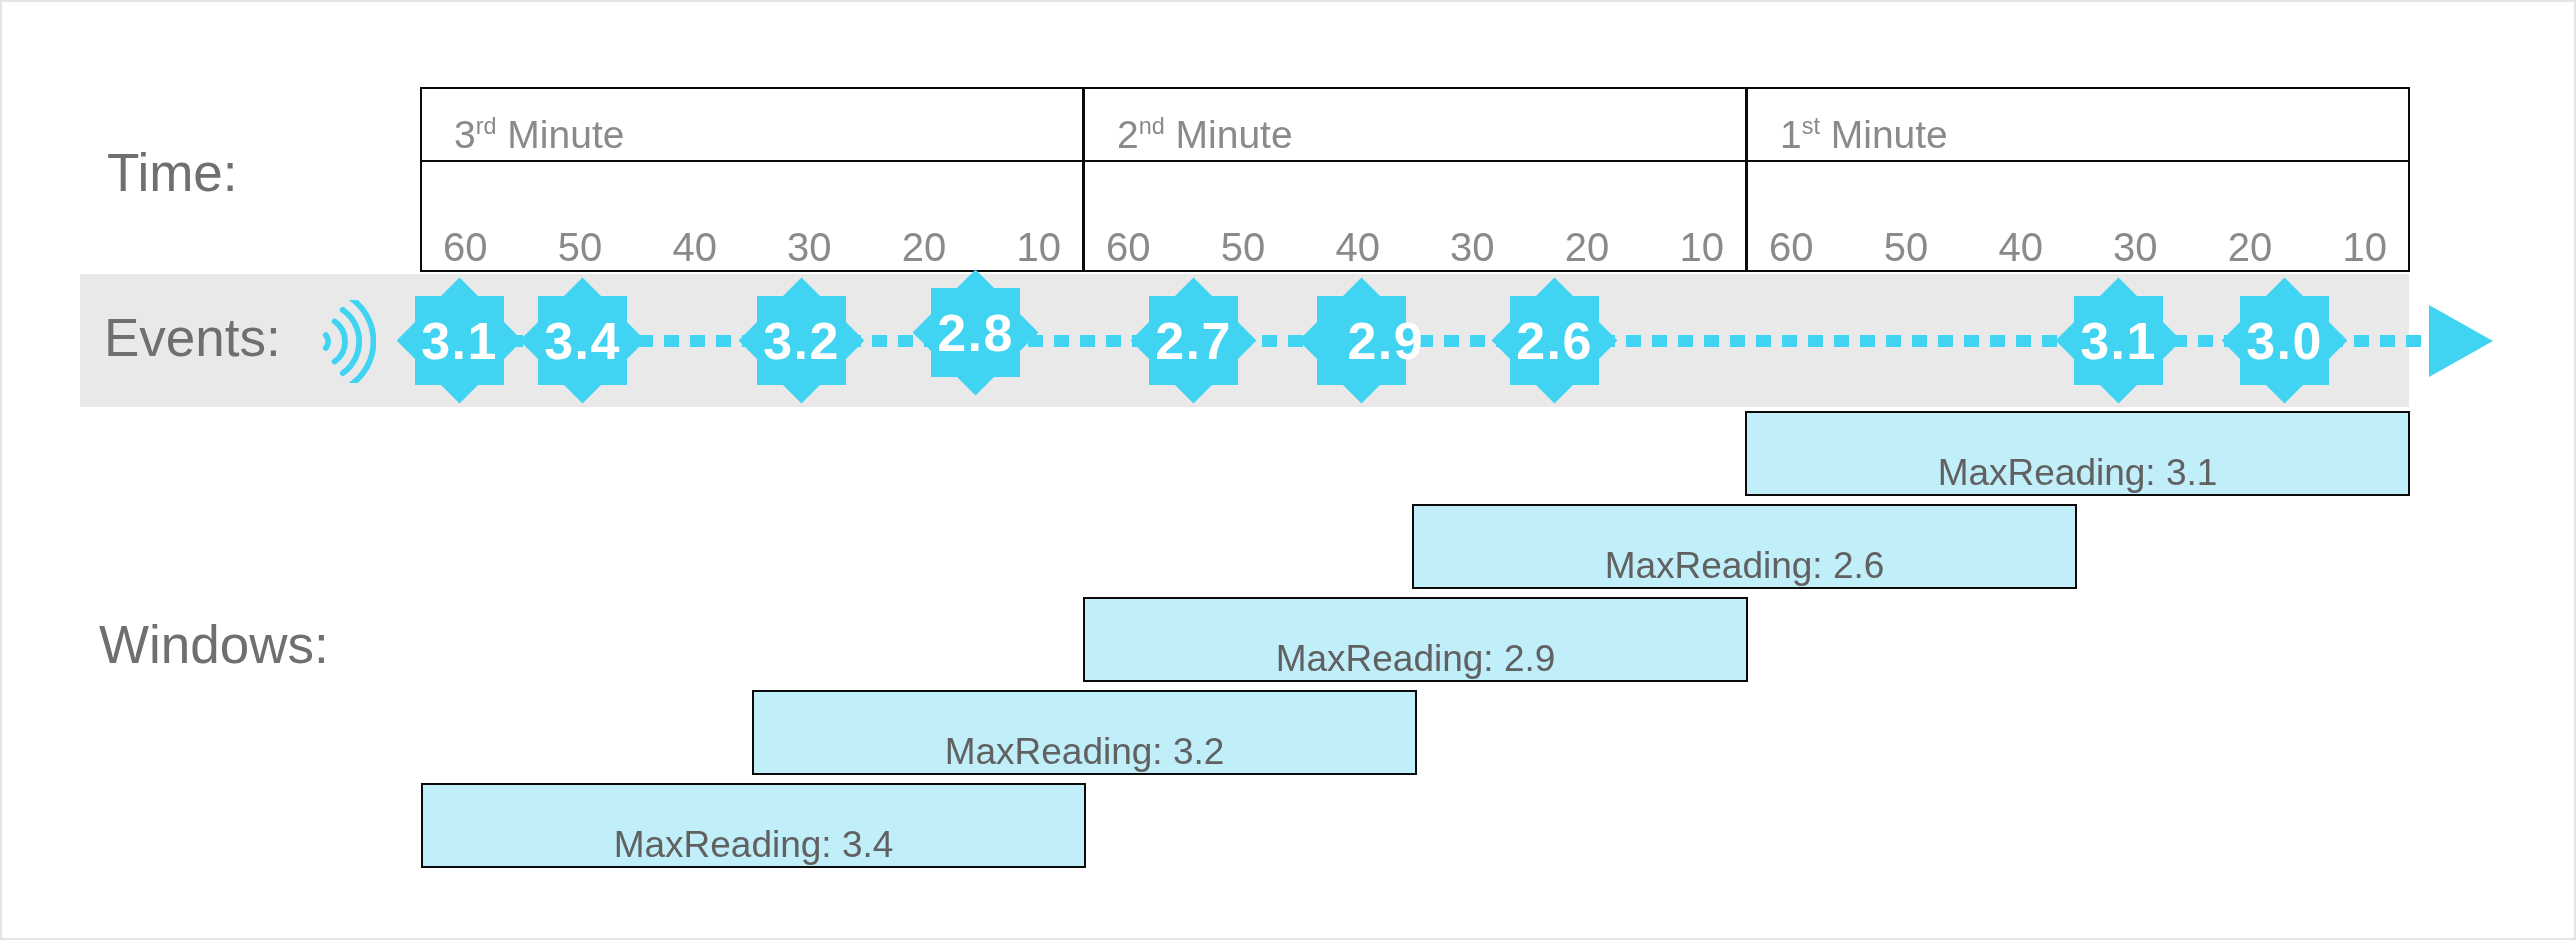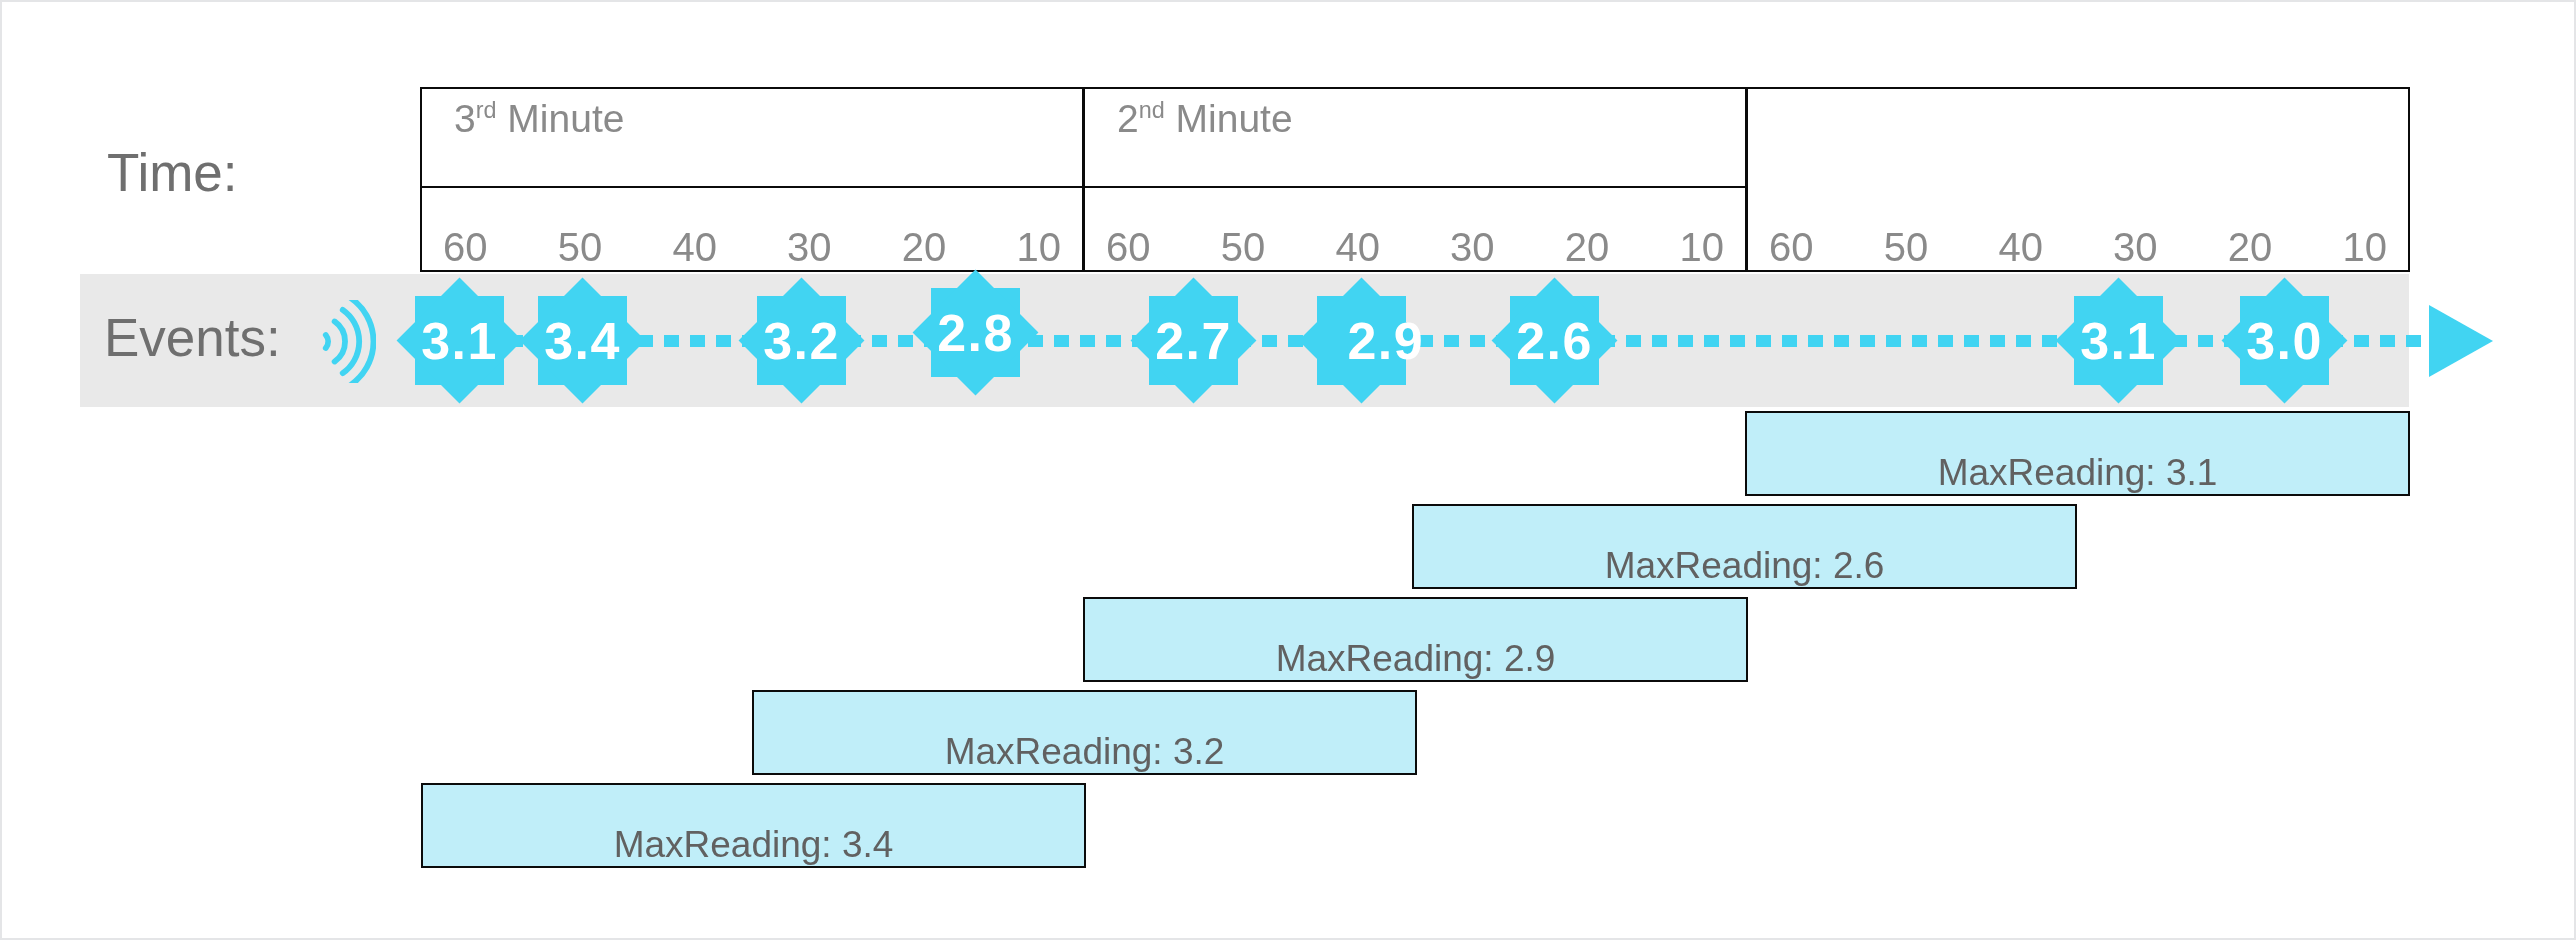--- a/index.html
+++ b/index.html
@@ -35,23 +35,23 @@
     background:#ffffff;
   }
   .section{
     flex:1;
     display:flex;flex-direction:column;
     border-left:3.5px solid var(--line-color);
     min-width:0;
   }
   .section:first-child{border-left:none;}
   .section-header{
-    height:99px;
-    box-sizing:border-box;
-    padding:10px 0 0 32px;
+    height:73px;
+    box-sizing:border-box;
+    padding:26px 0 0 32px;
     font-size:39px;line-height:1;
     color:var(--table-text-color);
     border-bottom:2.8px solid var(--line-color);
     white-space:nowrap;
   }
   .section-header sup{font-size:0.6em;}
   .ticks-row{flex:1;display:flex;align-items:flex-end;gap:28px;}
   .tick{
     flex:1;text-align:center;
     font-size:40px;color:var(--table-text-color);
@@ -131,20 +131,21 @@
         <div class="ticks-row">
           <span class="tick">60</span>
           <span class="tick">50</span>
           <span class="tick">40</span>
           <span class="tick">30</span>
           <span class="tick">20</span>
           <span class="tick">10</span>
         </div>
       </div>
       <div class="section">
+        <div class="section-header"><span>1</span><sup>st</sup><span>&nbsp;Minute</span></div>
         <div class="ticks-row">
           <span class="tick">60</span>
           <span class="tick">50</span>
           <span class="tick">40</span>
           <span class="tick">30</span>
           <span class="tick">20</span>
           <span class="tick">10</span>
         </div>
       </div>
     </div>
@@ -158,20 +159,21 @@
       <path d="M 12.1 53.9 A 16 16 0 0 1 12.1 74.1"></path>
       <path d="M 25.8 32.9 A 38 38 0 0 1 25.8 95.1"></path>
       <path d="M 38.4 14.9 A 60 60 0 0 1 38.4 113.1"></path>
       <path d="M 51.1 -3.2 A 82 82 0 0 1 51.1 131.2" transform="translate(0,0)"></path>
     </g>
   </svg>
 
   <div class="dotted-line"></div>
   <div class="arrow-head"></div>
 
+  <div class="big-label windows-label">Windows:</div>
 
   <div id="windows-layer">
       <div class="window-bar" style="left: 1743px; top: 409px;">
         <span>MaxReading: 3.1</span>
       </div>
       <div class="window-bar" style="left: 1410px; top: 502px;">
         <span>MaxReading: 2.6</span>
       </div>
       <div class="window-bar" style="left: 1081px; top: 595px;">
         <span>MaxReading: 2.9</span>

